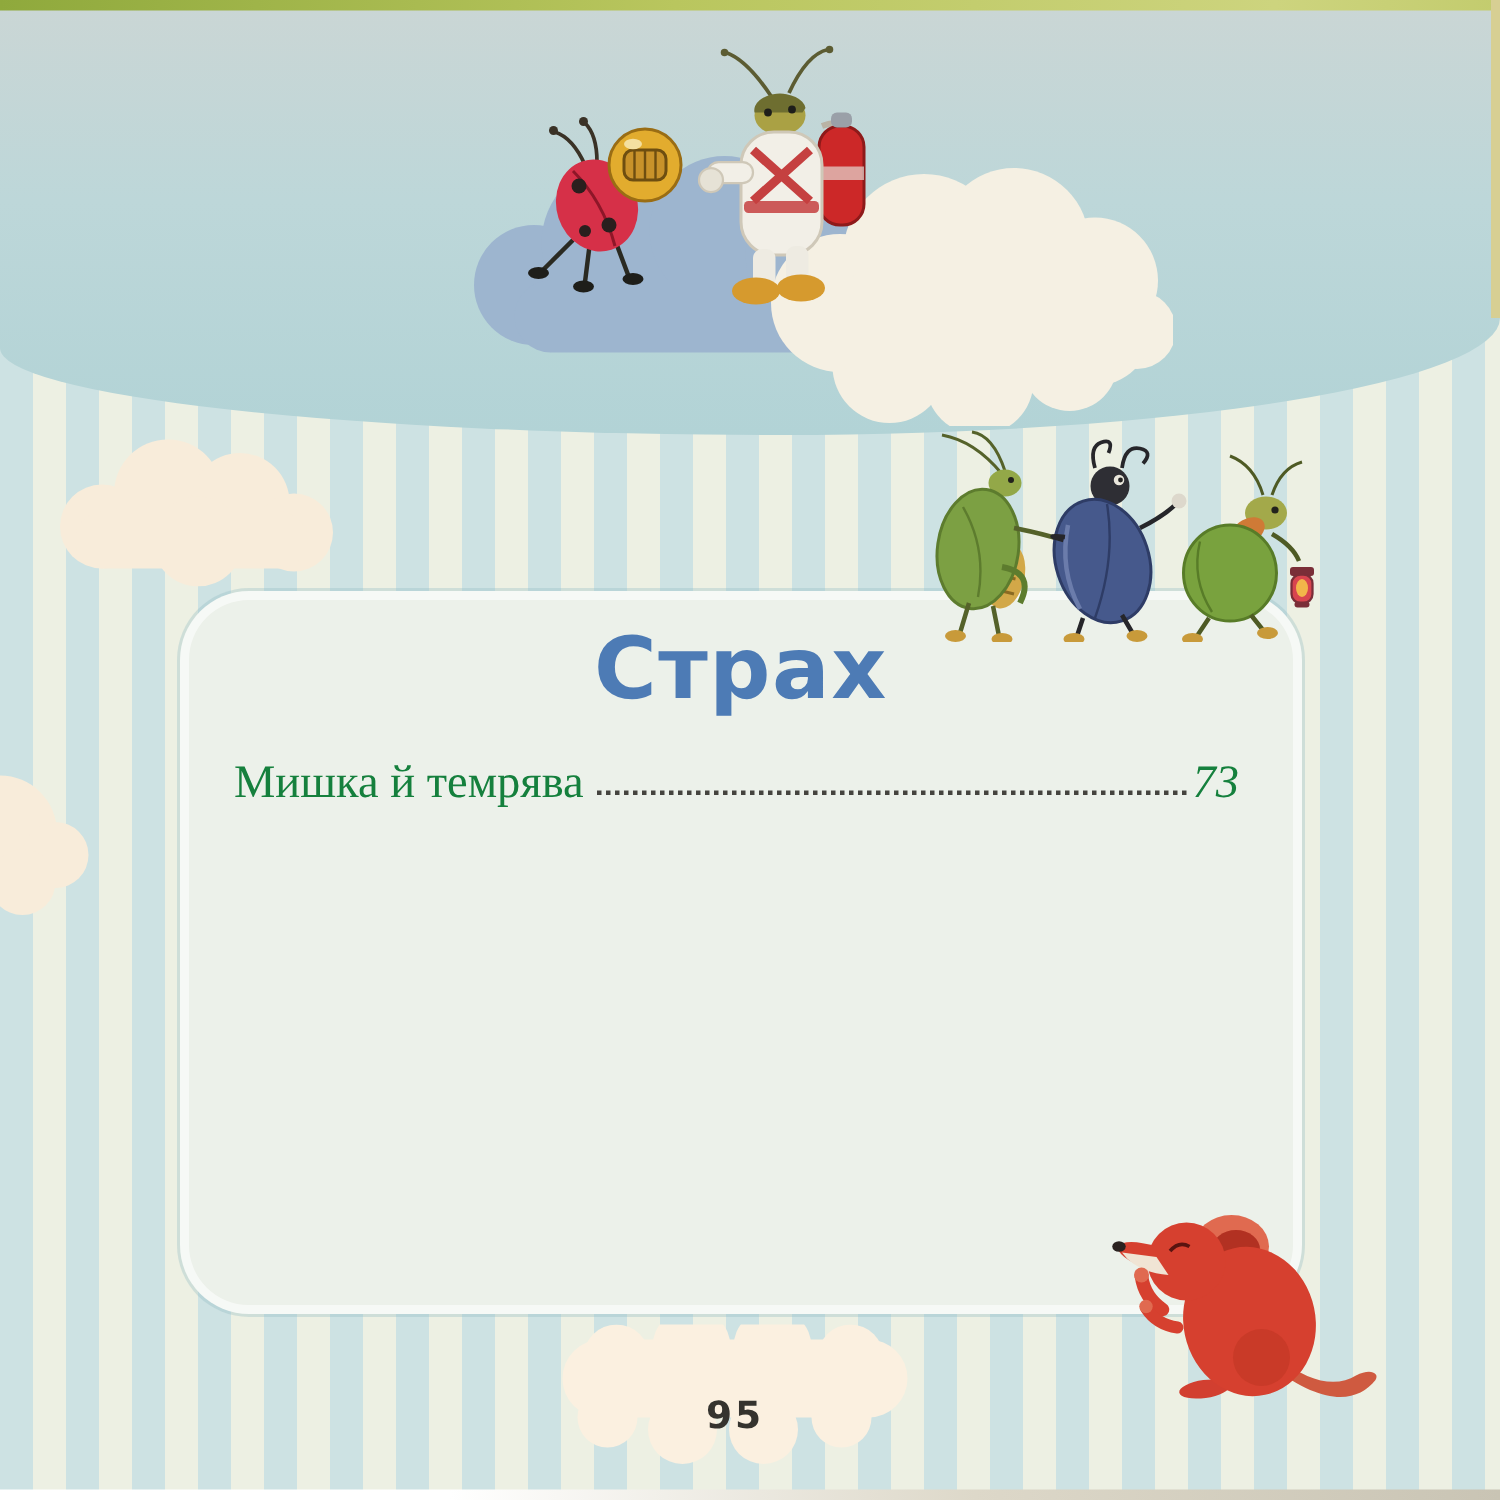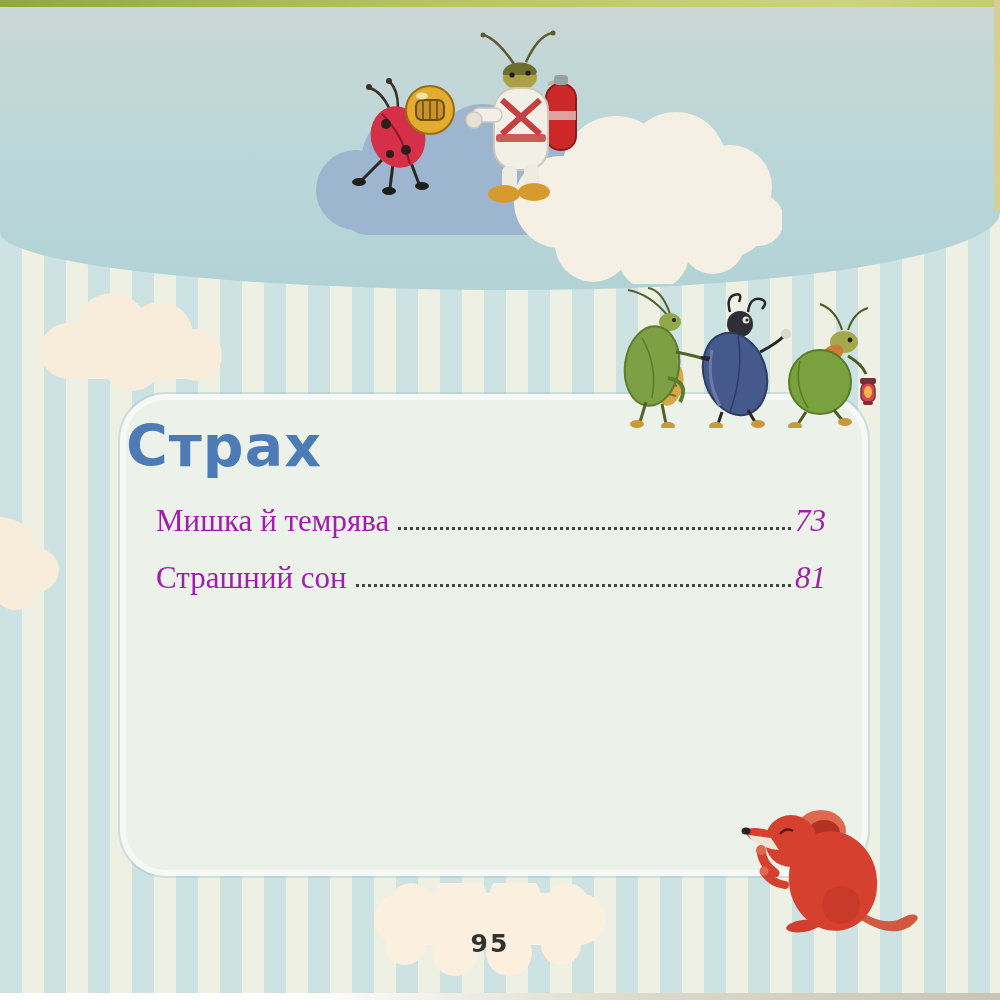--- a/index.html
+++ b/index.html
@@ -23,28 +23,28 @@
   .illu{position:absolute;z-index:4;}
   .cloud{position:absolute;z-index:2;}
   
   .panel{
     position:absolute;left:120px;top:394px;width:748px;height:482px;z-index:3;
     background:#ecf1ea;border:6px solid rgba(255,255,255,.55);
     box-shadow:0 0 0 2px rgba(150,190,195,.35);
     border-radius:46px;box-sizing:border-box;
   }
   .panel h1{
-    margin:14px 0 0 0;
+    margin:14px 0 0 0;text-align:center;
     font-family:"DejaVu Sans","Liberation Sans",sans-serif;
     font-weight:bold;font-size:57px;line-height:64px;letter-spacing:1px;
     color:#4d7bb5;
   }
   .toc{margin-top:26px;padding:0 36px 0 30px;}
   .toc-row{display:flex;align-items:flex-end;font-size:31px;line-height:34px;
-    color:#a21caf;margin-bottom:23px;}
+    color:#15803d;margin-bottom:23px;}
   .toc-title{white-space:nowrap;}
   .leader{flex:1 1 auto;border-bottom:3.4px dotted #45443f;margin:0 4px 8px 9px;min-width:30px;}
   .toc-page{white-space:nowrap;font-style:italic;}
   
   .pageno-wrap{position:absolute;left:363px;top:883px;width:254px;height:100px;z-index:5;}
   .pageno-wrap svg{position:absolute;left:0;top:0;}
   .pageno{
     position:absolute;left:0;right:0;top:16px;text-align:center;
     font-family:"DejaVu Sans","Liberation Sans",sans-serif;
     font-weight:bold;font-size:25px;color:#35332e;letter-spacing:2px;margin-top:30px;
@@ -212,25 +212,20 @@
   </div>
 
   <div class="panel">
     <h1>Страх</h1>
     <div class="toc">
       <div class="toc-row">
         <span class="toc-title">Мишка й темрява</span>
         <span class="leader"></span>
         <span class="toc-page">73</span>
       </div>
-      <div class="toc-row">
-        <span class="toc-title">Страшний сон</span>
-        <span class="leader"></span>
-        <span class="toc-page">81</span>
-      </div>
     </div>
   </div>
 
   <div class="illu" style="left:733px;top:793px;">
     <svg width="190" height="155" viewBox="0 0 190 155" aria-hidden="true">
       <g>
         <path d="M115,118 C150,145 172,142 184,127 C187,122 180,119 171,124 C158,132 140,129 119,112 Z" fill="#cf5a40"></path>
         <ellipse cx="88" cy="38" rx="25" ry="21" fill="#e06a50"></ellipse>
         <ellipse cx="91" cy="40" rx="16" ry="13" fill="#b23122"></ellipse>
         <ellipse cx="70" cy="133" rx="17" ry="6" fill="#d23f30" transform="rotate(-8 70 133)"></ellipse>

